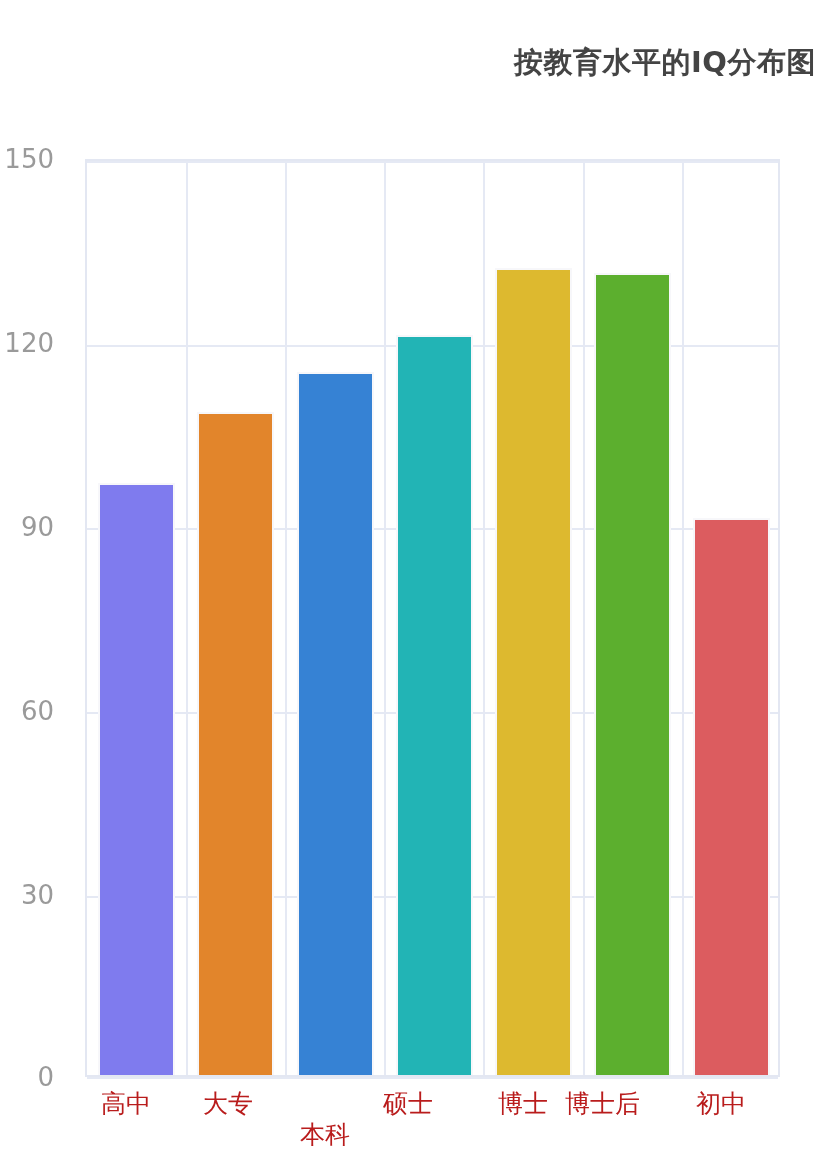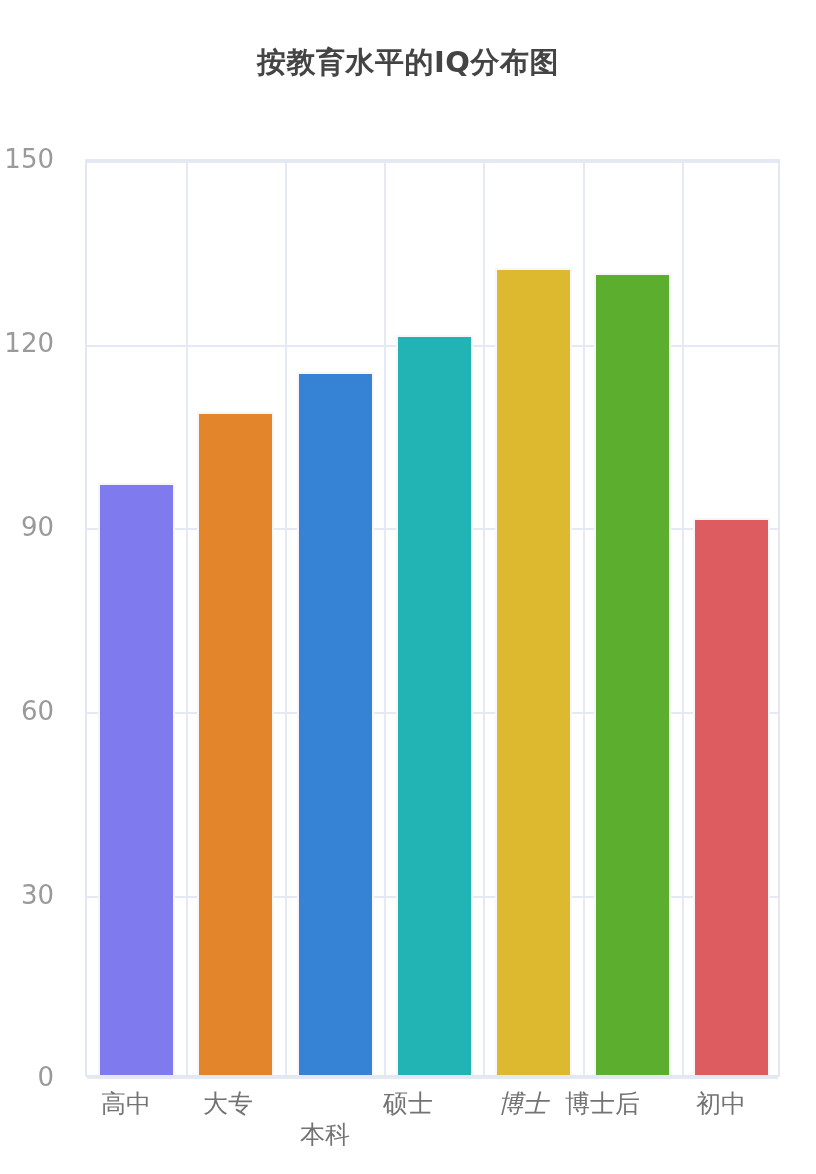--- a/index.html
+++ b/index.html
@@ -17,21 +17,21 @@
     position: relative;
     width: 816px;
     height: 1174px;
     box-sizing: border-box;
   }
   #chart-title {
     position: absolute;
     left: 0;
     top: 44px;
     width: 816px;
-    text-align: center;
+    text-align: right;
     font-size: 29px;
     font-weight: bold;
     color: #444444;
     letter-spacing: 0.5px;
     line-height: 36px;
   }
   
   #plot-area {
     position: absolute;
     left: 85px;
@@ -65,21 +65,21 @@
     width: 60px;
     text-align: right;
     font-size: 26px;
     color: #9a9a9a;
     line-height: 26px;
   }
   .xtick-label {
     position: absolute;
     top: 1089px;
     font-size: 25px;
-    color: #737373;
+    color: #b91c1c;
     text-align: center;
     line-height: 30px;
     white-space: nowrap;
   }
   .bar {
     position: absolute;
     bottom: 0;
   }
 </style>
 </head>
@@ -118,17 +118,17 @@
     <div class="bar" style="left: 309px; width: 77px; height: 740.128px; background: rgb(34, 180, 181); border-top: 2px solid rgb(247, 247, 250); border-left: 2px solid rgb(247, 247, 250); border-right: 2px solid rgb(247, 247, 250); box-sizing: border-box;"></div>
     <div class="bar" style="left: 408px; width: 77px; height: 807.301px; background: rgb(221, 185, 47); border-top: 2px solid rgb(247, 247, 250); border-left: 2px solid rgb(247, 247, 250); border-right: 2px solid rgb(247, 247, 250); box-sizing: border-box;"></div>
     <div class="bar" style="left: 507px; width: 77px; height: 802.416px; background: rgb(92, 175, 46); border-top: 2px solid rgb(247, 247, 250); border-left: 2px solid rgb(247, 247, 250); border-right: 2px solid rgb(247, 247, 250); box-sizing: border-box;"></div>
     <div class="bar" style="left: 606px; width: 77px; height: 556.928px; background: rgb(220, 92, 95); border-top: 2px solid rgb(247, 247, 250); border-left: 2px solid rgb(247, 247, 250); border-right: 2px solid rgb(247, 247, 250); box-sizing: border-box;"></div>
   </div>
 
   <div class="xtick-label" style="left:81px;  width:90px;">高中</div>
   <div class="xtick-label" style="left:183px; width:90px;">大专</div>
   <div class="xtick-label" style="left:280px; width:90px;margin-top:31px;">本科</div>
   <div class="xtick-label" style="left:363px; width:90px;">硕士</div>
-  <div class="xtick-label" style="left:478px; width:90px;font-style:italic;">博士</div>
+  <div class="xtick-label" style="left:478px; width:90px;">博士</div>
   <div class="xtick-label" style="left:545px; width:115px;">博士后</div>
   <div class="xtick-label" style="left:676px; width:90px;">初中</div>
 
 </div>
 
 </body></html>

